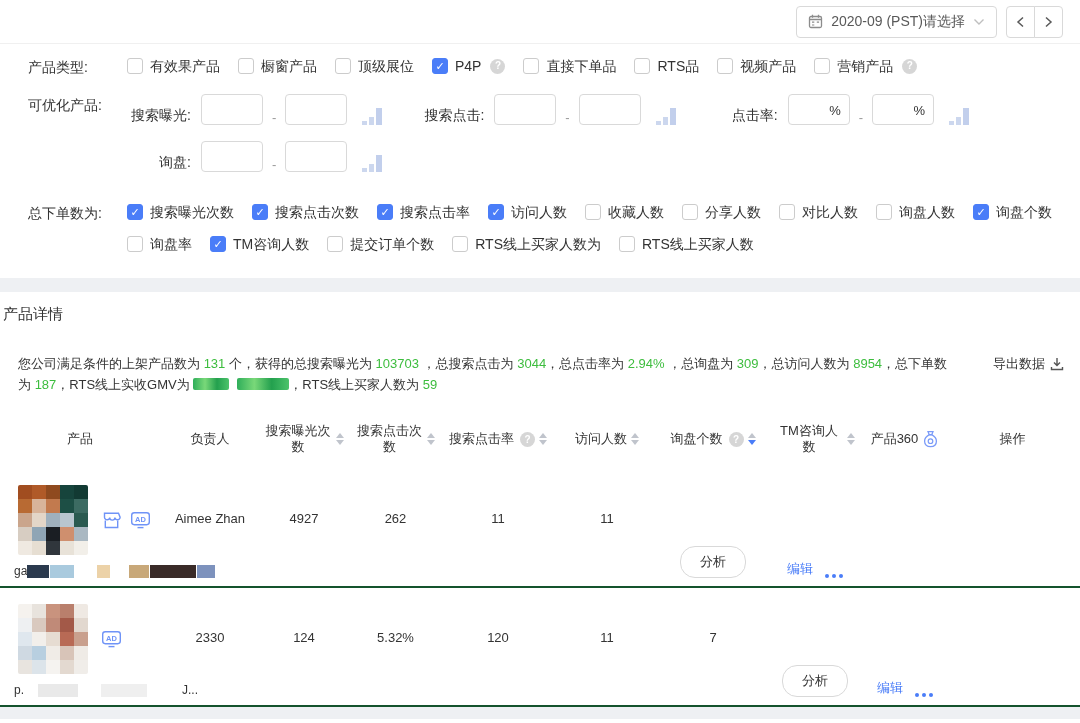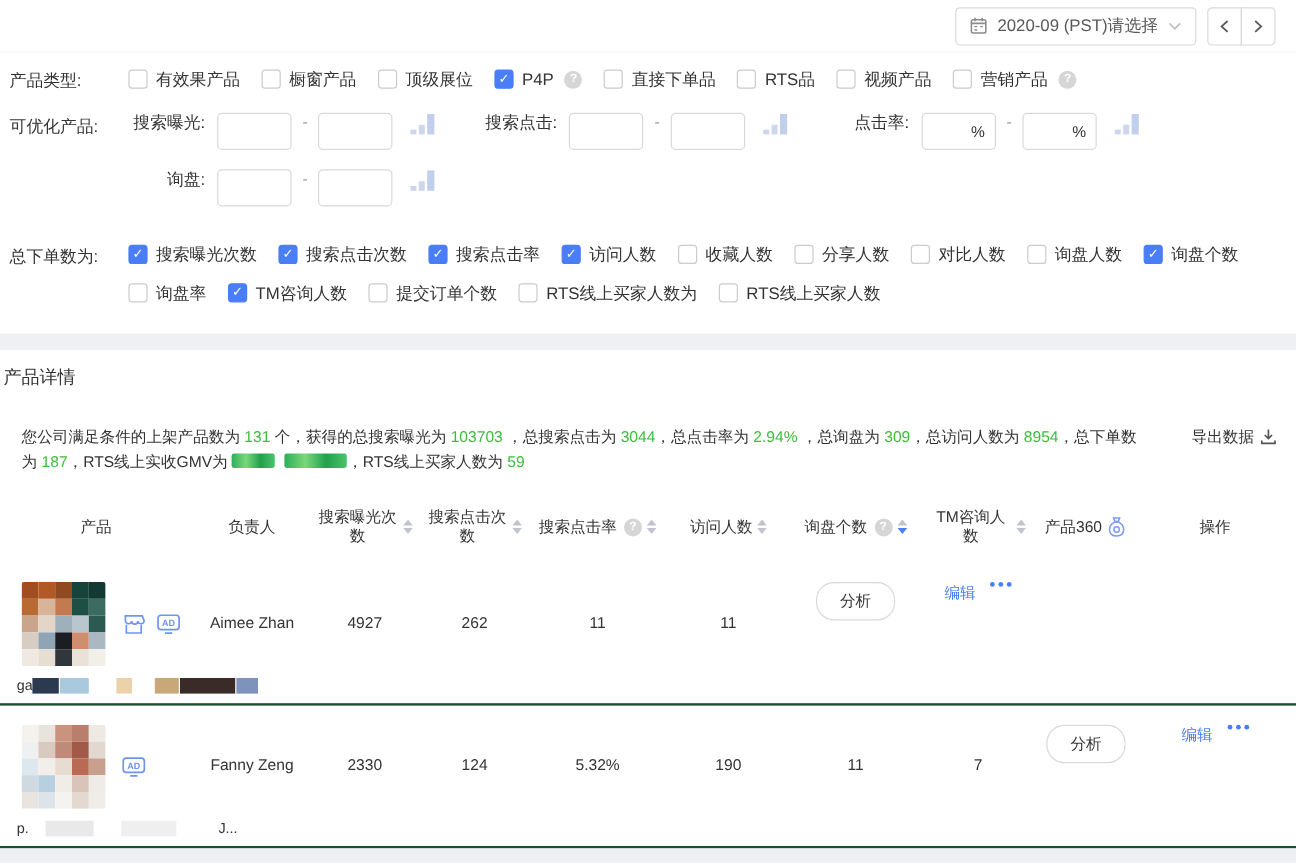--- a/index.html
+++ b/index.html
@@ -11,37 +11,37 @@
   .datepicker { display:flex; align-items:center; gap:8px; height:32px;
     border:1px solid #d9d9d9; border-radius:4px; padding:0 11px; font-size:14px;
     color:#595959; cursor:pointer; background:#fff; }
   .navbtns { display:flex; }
   .navbtns button { width:29px; height:32px; background:#fff; border:1px solid #d9d9d9;
     display:flex; align-items:center; justify-content:center; cursor:pointer; }
   .navbtns button:first-child { border-radius:4px 0 0 4px; }
   .navbtns button:last-child { border-radius:0 4px 4px 0; margin-left:-1px; }
   
   .filters { background:#fff; padding:12px 0 24px; }
-  .frow { display:flex; align-items:flex-start; }
+  .frow { display:flex; align-items:flex-start;padding-left:20px; }
   .frow + .frow { margin-top:16px; }
   .flabel { width:107px; padding-left:8px; flex-shrink:0; font-size:14px; color:#333;
     line-height:22px; }
   .fwrap { display:flex; flex-wrap:wrap; column-gap:18px; row-gap:12px; align-items:center; }
   .chk { display:inline-flex; align-items:center; gap:7px; cursor:pointer; line-height:20px; }
   .box { width:16px; height:16px; border:1px solid #ccc; border-radius:3px; background:#fff;
     display:inline-flex; align-items:center; justify-content:center; flex-shrink:0; }
   .box.on { background:#4a7df8; border-color:#4a7df8; color:#fff; font-size:11px;
     font-weight:bold; line-height:14px; }
   .chk-label { font-size:14px; color:#333; }
   .help { width:15px; height:15px; border-radius:50%; background:#d6d6d6; color:#fff;
     font-size:10px; font-weight:bold; display:inline-flex; align-items:center;
     justify-content:center; margin-left:2px; flex-shrink:0; }
   
   .ranges { column-gap:0; align-items:center; }
-  .rgroup { display:flex; align-items:flex-start; }
+  .rgroup { display:flex; align-items:flex-end; }
   .rgroup + .rgroup { margin-left:38px; }
   .rlabel { width:64px; text-align:right; font-size:14px; color:#333; margin-right:10px;
     white-space:nowrap; }
   .inwrap { position:relative; display:inline-block; }
   .rinput { width:62px; height:31px; border:1px solid #d9d9d9; border-radius:4px;
     font-size:13px; padding:0 8px; outline:none; }
   .inwrap.unit .rinput { padding-right:22px; text-align:right; }
   .unitlab { position:absolute; right:9px; top:50%; transform:translateY(-50%);
     font-size:13px; color:#333; pointer-events:none; }
   .dash { margin:0 9px; color:#999; font-size:13px; }
@@ -68,21 +68,21 @@
   .hcell { display:flex; align-items:center; justify-content:center; gap:4px;
     font-size:13px; color:#333; text-align:center; }
   .hlabel { max-width:67px; line-height:16px; }
   .caret { display:inline-flex; flex-direction:column; gap:2px; cursor:pointer; }
   .caret i { display:block; width:0; height:0; border-left:4px solid transparent;
     border-right:4px solid transparent; }
   .caret .up { border-bottom:5px solid #c0c4cc; }
   .caret .dn { border-top:5px solid #c0c4cc; }
   .caret .dn.active { border-top-color:#4a7df8; }
   .trow { padding:16px 0 8px; border-bottom:2px solid #14532d; }
-  .cell { display:flex; align-items:flex-start; justify-content:center; font-size:13px;
+  .cell { display:flex; align-items:flex-end; justify-content:center; font-size:13px;
     color:#333; }
   .cell.num { align-items:flex-start; padding-top:26px; }
   .pcell { display:flex; flex-direction:column; justify-content:flex-start;
     align-items:flex-start; padding-left:18px; }
   .ptop { display:flex; align-items:center; gap:13px; }
   .pimg { width:70px; height:70px; display:grid; grid-template-columns:repeat(5,1fr);
     grid-template-rows:repeat(5,1fr); border-radius:2px; overflow:hidden; cursor:pointer; }
   .pimg i { display:block; }
   .badges { display:flex; gap:8px; align-items:center; }
   .caption { margin-top:9px; margin-left:-4px; display:flex; align-items:center;
@@ -486,25 +486,24 @@
           <div class="caption">
             <span>p.</span>
             <span style="display: inline-block; width: 14px;"></span>
             <span class="blk" style="background: rgb(233, 233, 233); width: 40px;"></span>
             <span style="display: inline-block; width: 22px;"></span>
             <span class="blk" style="background: rgb(239, 239, 239); width: 46px;"></span>
             <span style="display: inline-block; width: 34px;"></span>
             <span>J...</span>
           </div>
         </div>
-        <div class="cell num">Fanny Zeng</div>
         <div class="cell num">2330</div>
         <div class="cell num">124</div>
         <div class="cell num">5.32%</div>
-        <div class="cell num">190</div>
+        <div class="cell num">120</div>
         <div class="cell num">11</div>
         <div class="cell num">7</div>
         <div class="cell">
           <button class="analyze-btn">分析</button>
         </div>
         <div class="cell ops">
           <a class="edit-link">编辑</a>
           <span class="more">
             <i></i>
             <i></i>

